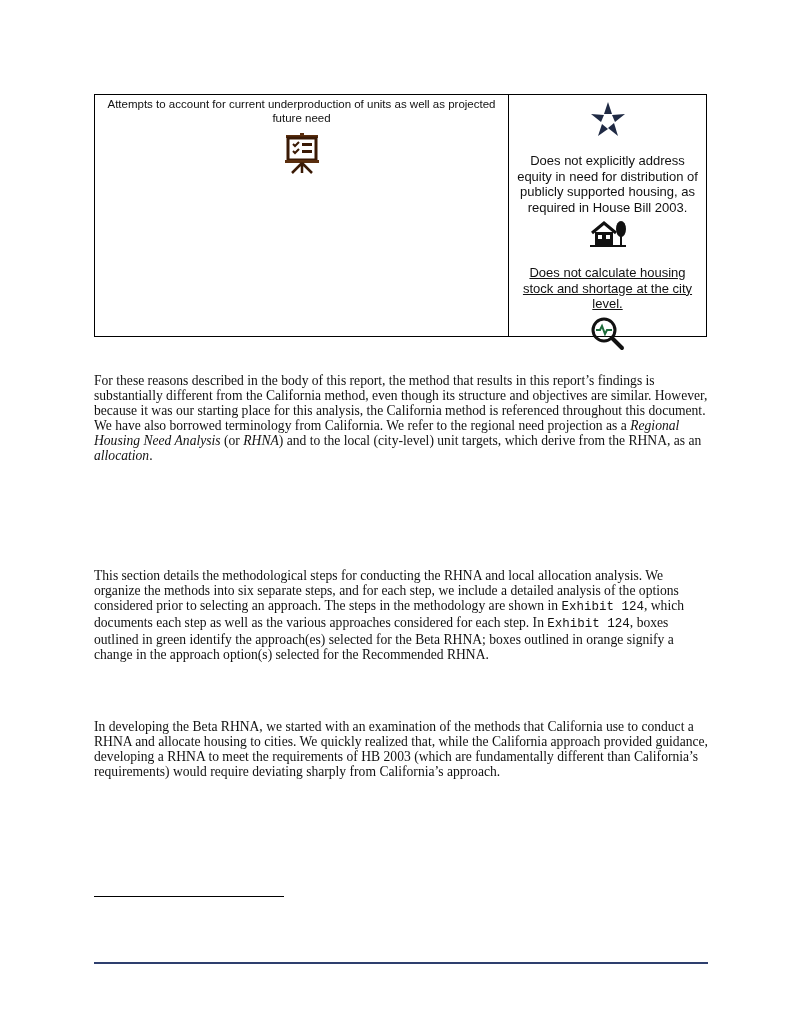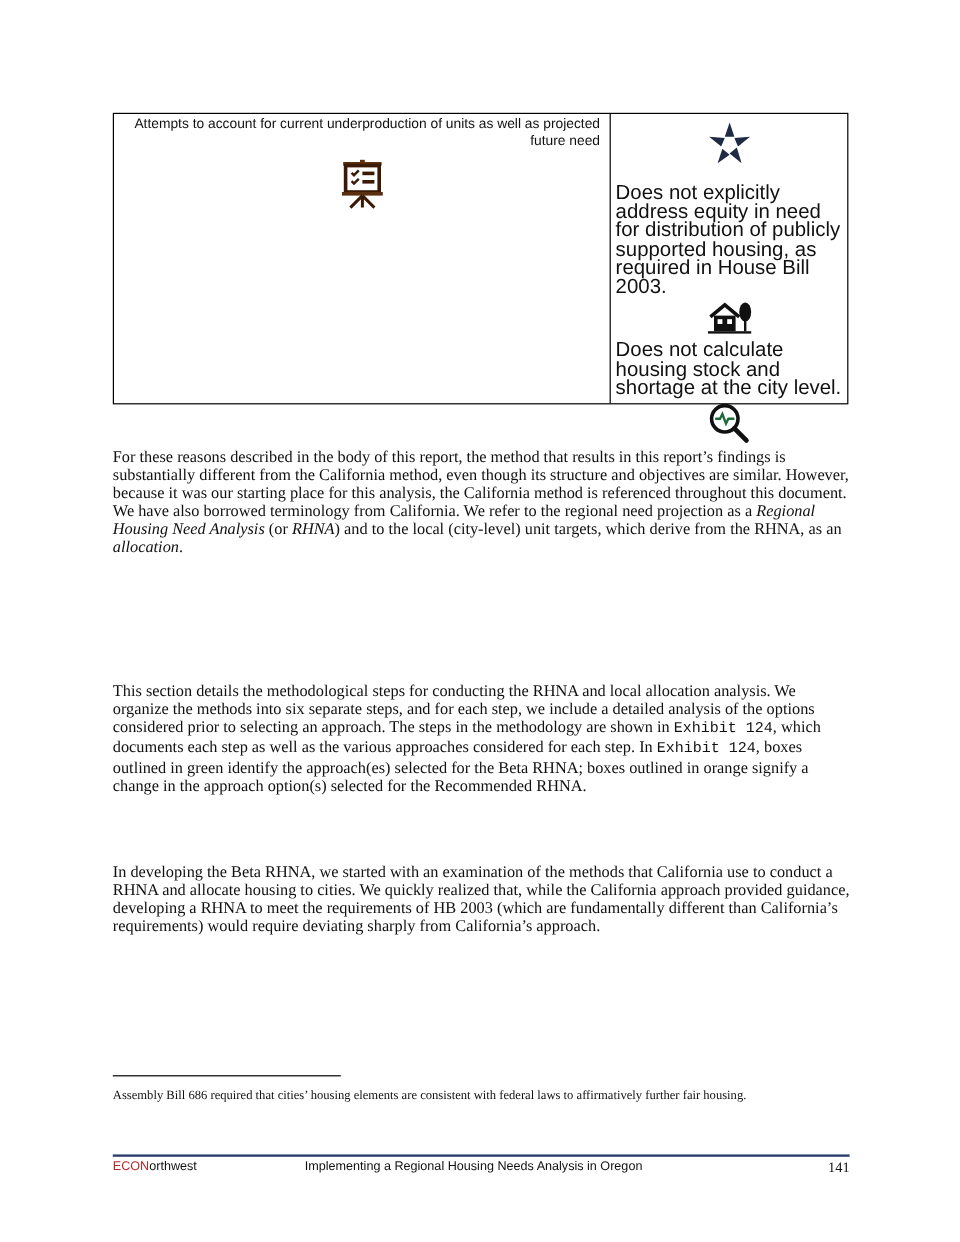--- a/index.html
+++ b/index.html
@@ -1,21 +1,21 @@
 <!DOCTYPE html>
 <html><head>
   <meta charset="utf-8">
   <style>
     html, body { margin: 0; padding: 0; background: #ffffff; }
     body { width: 800px; height: 1035px; position: relative; overflow: hidden; }
     .page { position: absolute; left: 0; top: 0; width: 800px; height: 1035px; }
 
     .tbl { position: absolute; left: 94px; top: 94px; width: 613px; height: 243px; border: 1px solid #000; box-sizing: border-box; display: flex; }
-    .cell-left { width: 414px; border-right: 1px solid #000; box-sizing: border-box; text-align: right; font-family: "Liberation Sans", sans-serif; font-size: 11.5px; color: #111; padding: 2px 8px; line-height: 14px; }
-    .cell-right { flex: 1; font-family: "Liberation Sans", sans-serif; font-size: 17px; color: #111; padding: 2px 4px; line-height: 15.5px; }
+    .cell-left { width: 414px; border-right: 1px solid #000; box-sizing: border-box; text-align: center; font-family: "Liberation Sans", sans-serif; font-size: 11.5px; color: #111; padding: 2px 8px; line-height: 14px; }
+    .cell-right { flex: 1; text-align: center; font-family: "Liberation Sans", sans-serif; font-size: 13px; color: #111; padding: 2px 4px; line-height: 15.5px; }
     .icon-wrap { display: flex; justify-content: center; }
 
     .body-text { position: absolute; left: 94px; width: 616px; font-family: "Liberation Serif", serif; font-size: 13.6px; line-height: 15px; color: #111; margin: 0; }
     .body-text i { font-style: italic; }
     .sans-ref { font-family: Liberation Mono, monospace; font-size: 12.5px; }
 
     .heading { position: absolute; left: 94px; top: 527px; font-family: "DejaVu Sans", sans-serif; font-size: 19px; color: #2e4a7a; margin: 0; font-weight: normal; }
 
     .fn-rule { position: absolute; left: 94px; top: 896px; width: 190px; height: 1px; background: #000; }
     .footnote { position: absolute; left: 94px; top: 906px; width: 616px; font-family: "Liberation Serif", serif; font-size: 10.5px; line-height: 16px; color: #111; margin: 0; }
@@ -66,41 +66,35 @@
         <svg width="40" height="30" viewBox="0 0 40 30">
           <path d="M4 14 L16 4 L28 14" stroke="#111" stroke-width="3" fill="none"></path>
           <rect x="7" y="13" width="18" height="13" fill="#111"></rect>
           <rect x="10" y="16" width="4" height="4" fill="#fff"></rect>
           <rect x="18" y="16" width="4" height="4" fill="#fff"></rect>
           <ellipse cx="33" cy="10" rx="5" ry="8" fill="#111"></ellipse>
           <rect x="32" y="16" width="2" height="10" fill="#111"></rect>
           <rect x="2" y="26" width="36" height="2" fill="#111"></rect>
         </svg>
       </div>
-      <div style="margin-top:4px;">Does not calculate housing stock and shortage at the city level.</div>
+      <div style="margin-top:16px;text-decoration:underline;">Does not calculate housing stock and shortage at the city level.</div>
       <div class="icon-wrap" style="margin-top:4px;">
         <svg width="36" height="36" viewBox="0 0 36 36">
           <circle cx="14" cy="14" r="11" fill="none" stroke="#111" stroke-width="3"></circle>
           <path d="M6 14 h4 l2 -4 l3 8 l2 -4 h5" stroke="#1d6b3a" stroke-width="2" fill="none"></path>
           <path d="M22 22 L32 32" stroke="#111" stroke-width="4" stroke-linecap="round"></path>
         </svg>
       </div>
     </div>
   </div>
 
   <p class="body-text" style="top:373px;"><span>For these reasons described in the body of this report, the method that results in this report’s findings is substantially different from the California method, even though its structure and objectives are similar. However, because it was our starting place for this analysis, the California method is referenced throughout this document. We have also borrowed terminology from California. We refer to the regional need projection as a </span><i>Regional Housing Need Analysis</i><span> (or </span><i>RHNA</i><span>) and to the local (city-level) unit targets, which derive from the RHNA, as an </span><i>allocation</i><span>.</span></p>
 
 
   <p class="body-text" style="top:568px;"><span>This section details the methodological steps for conducting the RHNA and local allocation analysis. We organize the methods into six separate steps, and for each step, we include a detailed analysis of the options considered prior to selecting an approach. The steps in the methodology are shown in </span><span class="sans-ref">Exhibit 124</span><span>, which documents each step as well as the various approaches considered for each step. In </span><span class="sans-ref">Exhibit 124</span><span>, boxes outlined in green identify the approach(es) selected for the Beta RHNA; boxes outlined in orange signify a change in the approach option(s) selected for the Recommended RHNA.</span></p>
 
   <p class="body-text" style="top:719px;">In developing the Beta RHNA, we started with an examination of the methods that California use to conduct a RHNA and allocate housing to cities. We quickly realized that, while the California approach provided guidance, developing a RHNA to meet the requirements of HB 2003 (which are fundamentally different than California’s requirements) would require deviating sharply from California’s approach.</p>
 
 
   <div class="fn-rule"></div>
-  <p class="footnote">Assembly Bill 686 required that cities’ housing elements are consistent with federal laws to affirmatively further fair housing.</p>
 
   <div class="footer-rule"></div>
-  <div class="footer">
-    <span><span class="brand-econ">ECON</span><span>orthwest</span></span>
-    <span class="title">Implementing a Regional Housing Needs Analysis in Oregon</span>
-    <span class="pageno">141</span>
-  </div>
 </div>
 
 </body></html>

